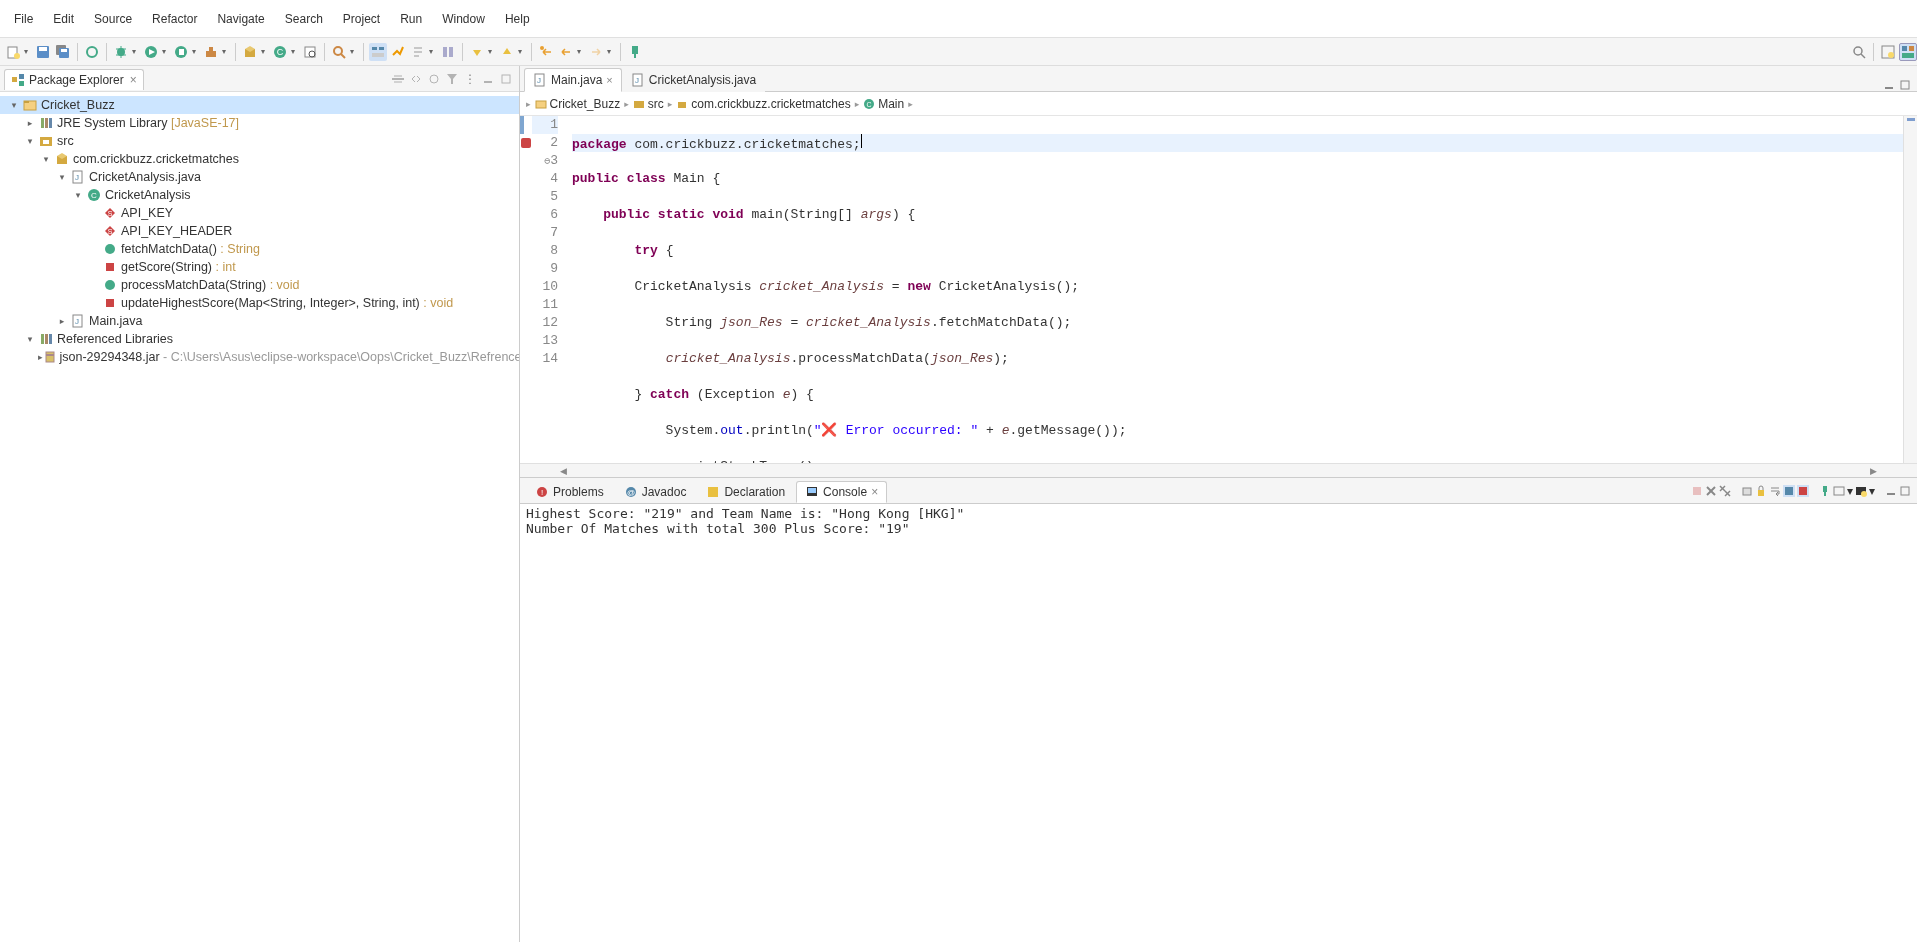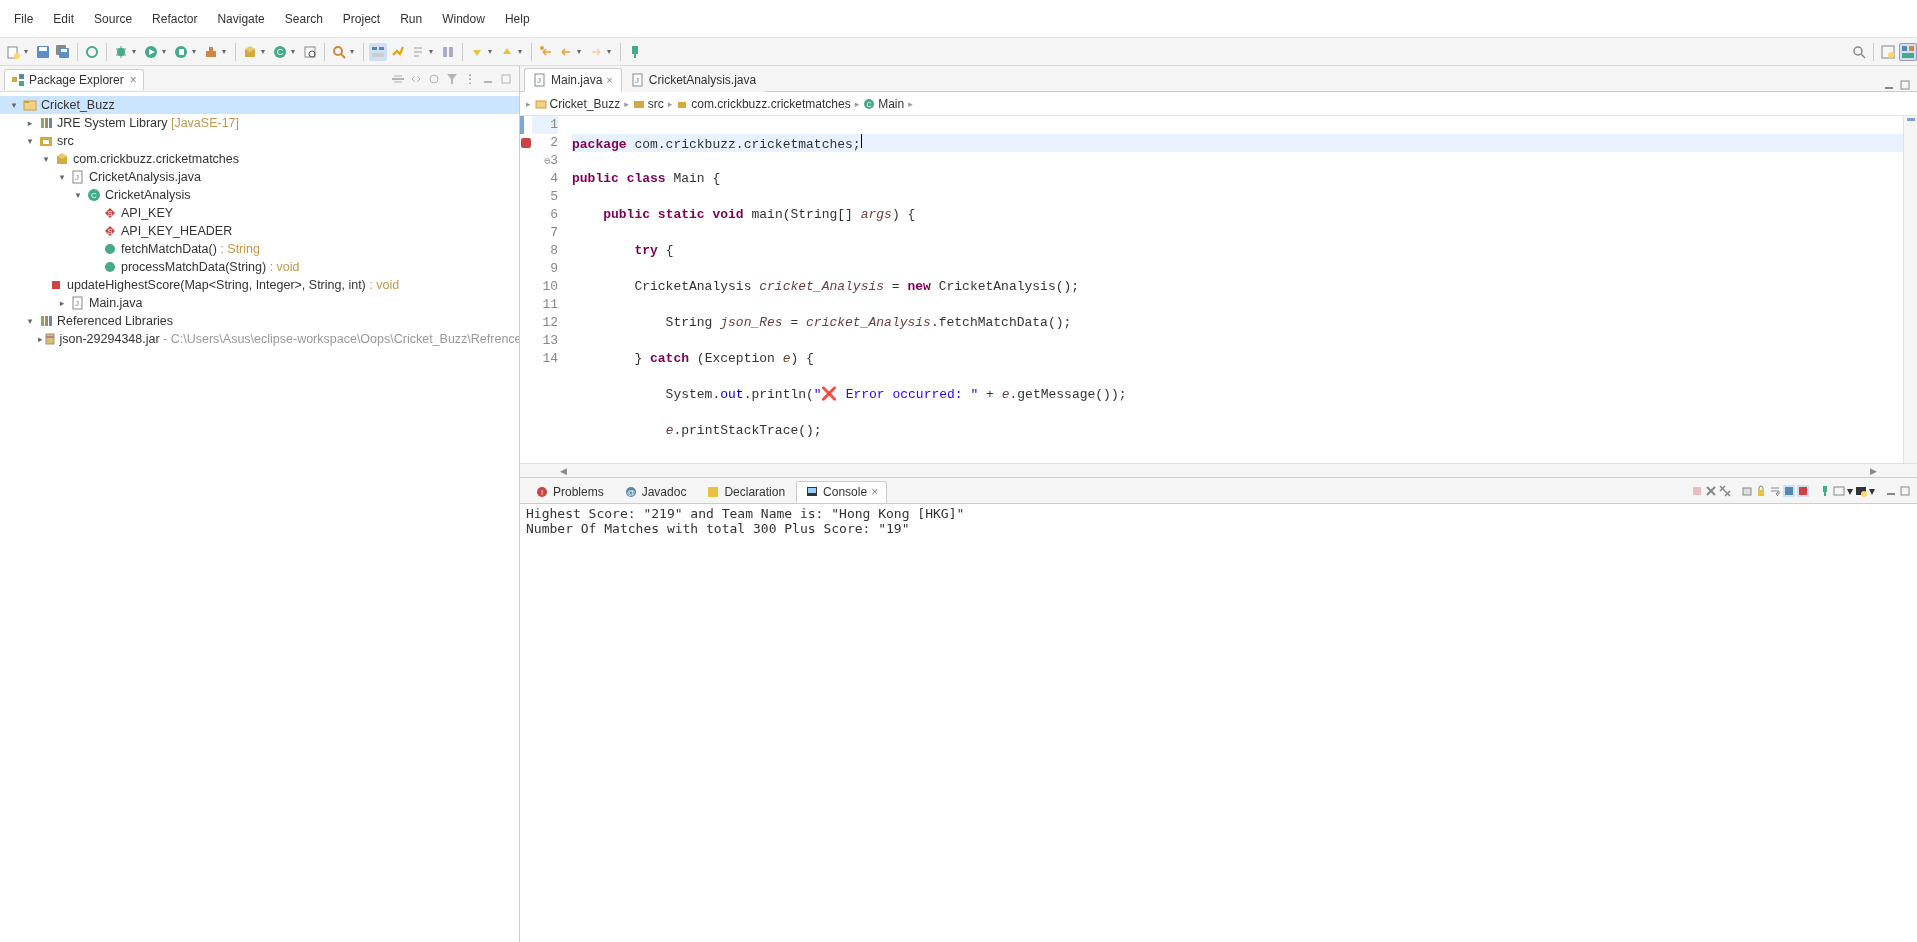--- a/index.html
+++ b/index.html
@@ -381,26 +381,34 @@
         <span class="icon">
             <svg width="12" height="12">
               <circle cx="6" cy="6" r="5" fill="#4a8"></circle>
             </svg>
           </span>
         <span class="label"><span>fetchMatchData()</span><span class="secondary"> : String</span></span>
       </div>
       <div class="tree-item" style="padding-left:102px">
         <span class="icon">
             <svg width="12" height="12">
+              <rect x="2" y="2" width="8" height="8" fill="#c44"></rect>
+            </svg>
+          </span>
+        <span class="label"><span>getScore(String)</span><span class="secondary"> : int</span></span>
+      </div>
+      <div class="tree-item" style="padding-left:102px">
+        <span class="icon">
+            <svg width="12" height="12">
               <circle cx="6" cy="6" r="5" fill="#4a8"></circle>
             </svg>
           </span>
         <span class="label"><span>processMatchData(String)</span><span class="secondary"> : void</span></span>
       </div>
-      <div class="tree-item" style="padding-left:48px">
+      <div class="tree-item" style="padding-left:102px">
         <span class="icon">
             <svg width="12" height="12">
               <rect x="2" y="2" width="8" height="8" fill="#c44"></rect>
             </svg>
           </span>
         <span class="label"><span>updateHighestScore(Map&lt;String, Integer&gt;, String, int)</span><span class="secondary"> : void</span></span>
       </div>
       <div class="tree-item" style="padding-left:54px">
         <span class="twisty">▸</span>
         <span class="icon">
@@ -524,20 +532,21 @@
           <div class="code-line">13</div>
           <div class="code-line">14</div>
         </div>
         <div class="code">
 <div class="code-line hl"><span class="k">package</span> com.crickbuzz.cricketmatches;<span style="border-left:1px solid #000;height:14px;display:inline-block"></span></div>
 <div class="code-line"><span class="k">public</span> <span class="k">class</span> Main {</div>
 <div class="code-line">    <span class="k">public</span> <span class="k">static</span> <span class="k">void</span> main(String[] <span class="t">args</span>) {</div>
 <div class="code-line">        <span class="k">try</span> {</div>
 <div class="code-line">        CricketAnalysis <span class="t">cricket_Analysis</span> = <span class="k">new</span> CricketAnalysis();</div>
 <div class="code-line">            String <span class="t">json_Res</span> = <span class="t">cricket_Analysis</span>.fetchMatchData();</div>
+<div class="code-line">            <span class="t">cricket_Analysis</span>.processMatchData(<span class="t">json_Res</span>);</div>
 <div class="code-line">        } <span class="k">catch</span> (Exception <span class="t">e</span>) {</div>
 <div class="code-line">            System.<span class="f">out</span>.println(<span class="s">"❌ Error occurred: "</span> + <span class="t">e</span>.getMessage());</div>
 <div class="code-line">            <span class="t">e</span>.printStackTrace();</div>
 
 
 
 
         </div>
         <div class="right-scroll">
           <div class="smarker" style="top:2px"></div>

